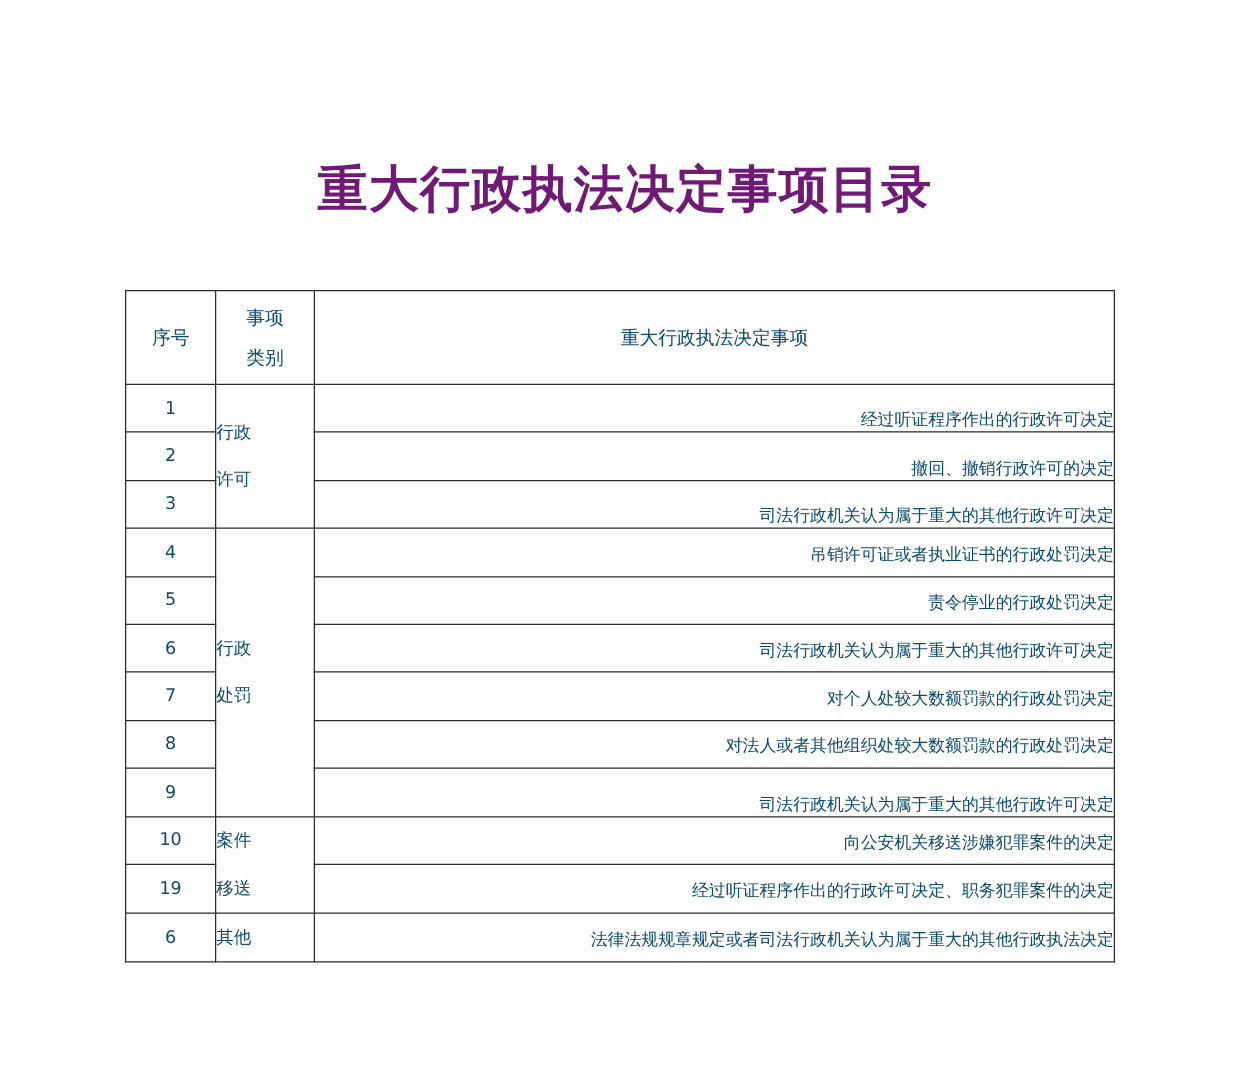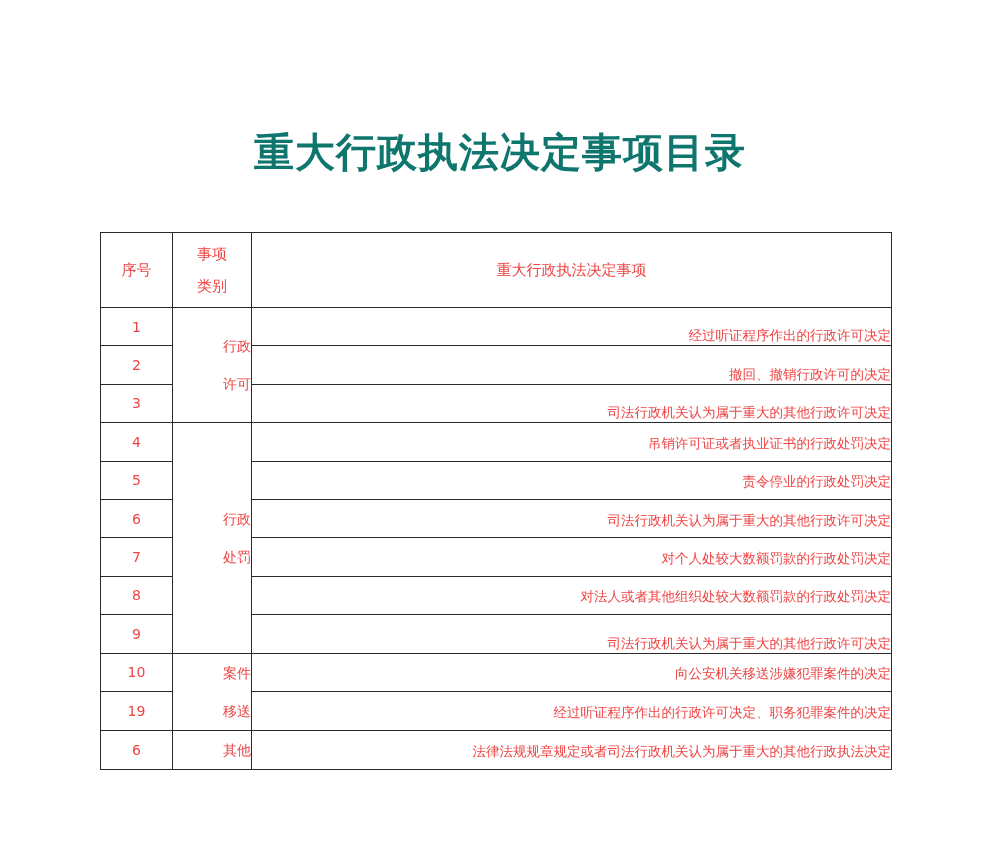--- a/index.html
+++ b/index.html
@@ -1,33 +1,33 @@
 <!DOCTYPE html>
 <html><head>
   <meta charset="utf-8">
   <style>
     html, body { margin: 0; padding: 0; background: #ffffff; }
     body { width: 1000px; height: 858px; position: relative; overflow: hidden; font-family: "DejaVu Sans", "Liberation Sans", sans-serif; color: #222; }
     .title {
       position: absolute; left: 0; width: 1000px; top: 124px; text-align: center;
       font-family: "DejaVu Serif", "Liberation Serif", serif; font-weight: bold;
-      font-size: 40px; letter-spacing: 1px; color: #0f766e; line-height: 56px;
+      font-size: 40px; letter-spacing: 1px; color: #701a75; line-height: 56px;
     }
     table.grid {
       position: absolute; left: 100px; top: 232px; width: 791px;
-      border-collapse: collapse; table-layout: fixed; font-size: 14px; color: #ef4444;
+      border-collapse: collapse; table-layout: fixed; font-size: 14px; color: #0c4a6e;
     }
     table.grid td, table.grid th { border: 1.3px solid #2a2a2a; padding: 0; font-weight: normal; }
     col.c1 { width: 72px; } col.c2 { width: 79px; } col.c3 { width: 640px; }
     .hdr { height: 75px; }
     .hdr th { text-align: center; vertical-align: middle; font-size: 15px; }
     .hdr .cat { line-height: 32px; }
     tr.row { height: 38.4px; }
     td.num { text-align: center; vertical-align: middle; font-size: 14px; padding-top: 4px; }
-    td.cat { text-align: right; vertical-align: middle; line-height: 38px; font-size: 14px; }
+    td.cat { text-align: left; vertical-align: middle; line-height: 38px; font-size: 14px; }
     td.item { text-align: right; vertical-align: bottom; padding-bottom: 2px; font-size: 13.5px; white-space: nowrap; }
     td.item.mid { vertical-align: middle; padding-bottom: 0; padding-top: 4px; }
     .line { display: block; }
   </style>
 </head>
 <body>
 
 <div class="title">重大行政执法决定事项目录</div>
 
 <table class="grid">

